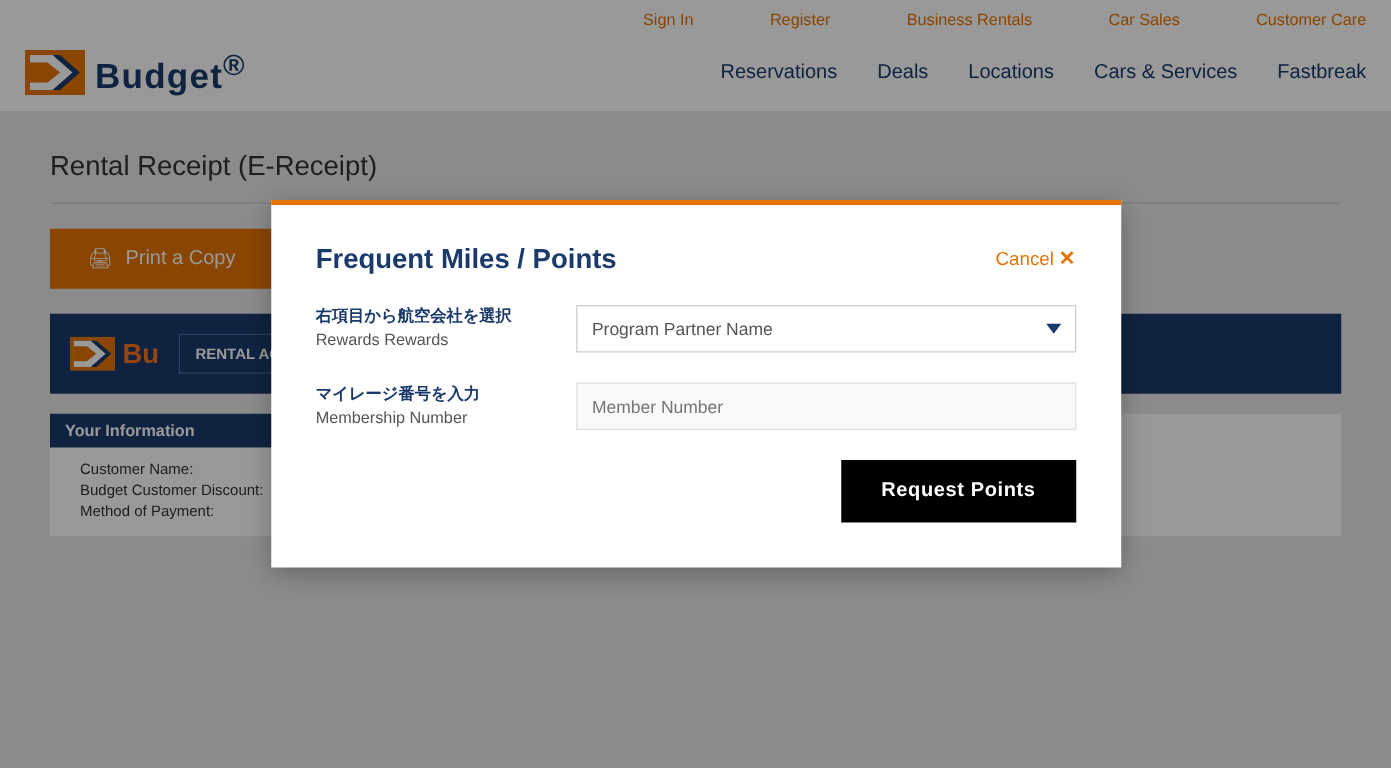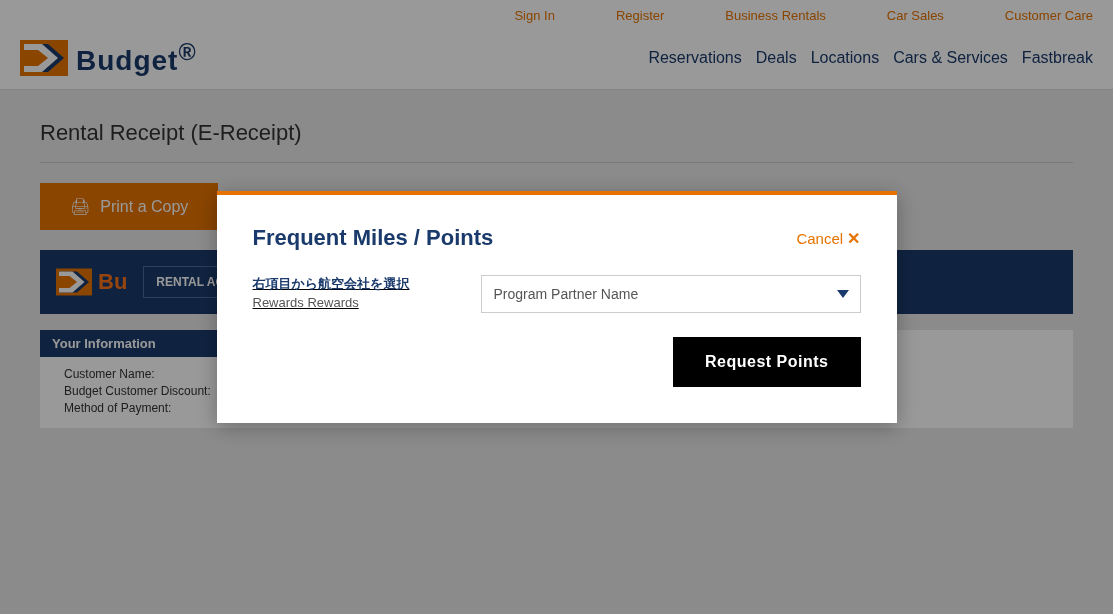--- a/index.html
+++ b/index.html
@@ -42,21 +42,21 @@
       margin-right: 8px;
     }
     .logo-text {
       font-size: 28px;
       font-weight: bold;
       color: #1a3a6b;
       letter-spacing: 1px;
     }
     .nav-links {
       display: flex;
-      gap: 14px;
+      gap: 32px;
       margin-left: auto;
       text-align: right;
     }
     .nav-links a {
       text-decoration: none;
       color: #1a3a6b;
       font-size: 16px;
       font-weight: 500;
     }
 
@@ -184,23 +184,22 @@
     }
     .cancel-x {
       font-size: 16px;
       font-weight: bold;
     }
 
     
     .form-row {
       display: flex;
       align-items: flex-start;
-      gap: 28px;
+      gap: 8px;
       margin-bottom: 24px;
-      text-decoration: underline;
     }
     .form-label-group {
       width: 200px;
       flex-shrink: 0;
     }
     .form-label-jp {
       color: #1a3a6b;
       font-size: 13px;
       font-weight: bold;
       margin-bottom: 2px;
@@ -382,18 +381,27 @@
       </div>
       <div class="form-control-group">
         <div class="select-wrapper">
           <select class="select-box">
             <option value="">Program Partner Name</option>
           </select>
         </div>
       </div>
     </div>
 
+    <div class="form-row">
+      <div class="form-label-group">
+        <div class="form-label-jp">マイレージ番号を入力</div>
+        <div class="form-label-en">Membership Number</div>
+      </div>
+      <div class="form-control-group">
+        <input type="text" class="input-box" placeholder="Member Number" style="">
+      </div>
+    </div>
 
     <div class="request-btn-row">
       <button class="request-btn">Request Points</button>
     </div>
   </div>
 </div>
 
 </body></html>

